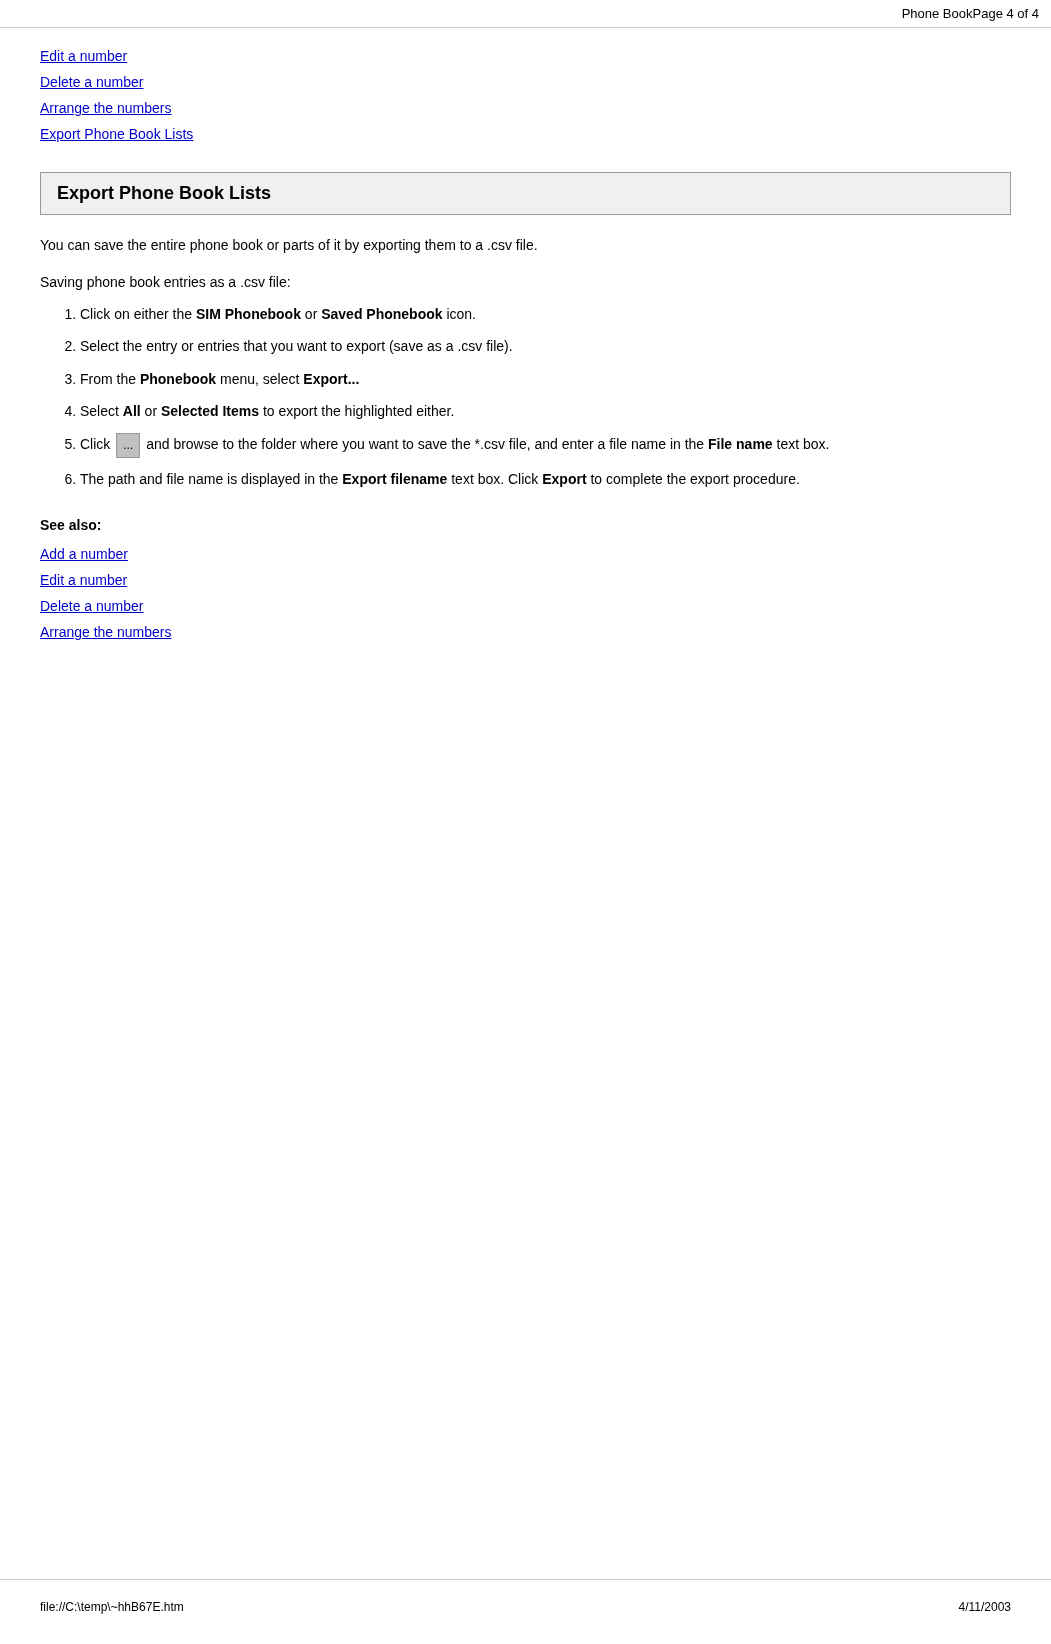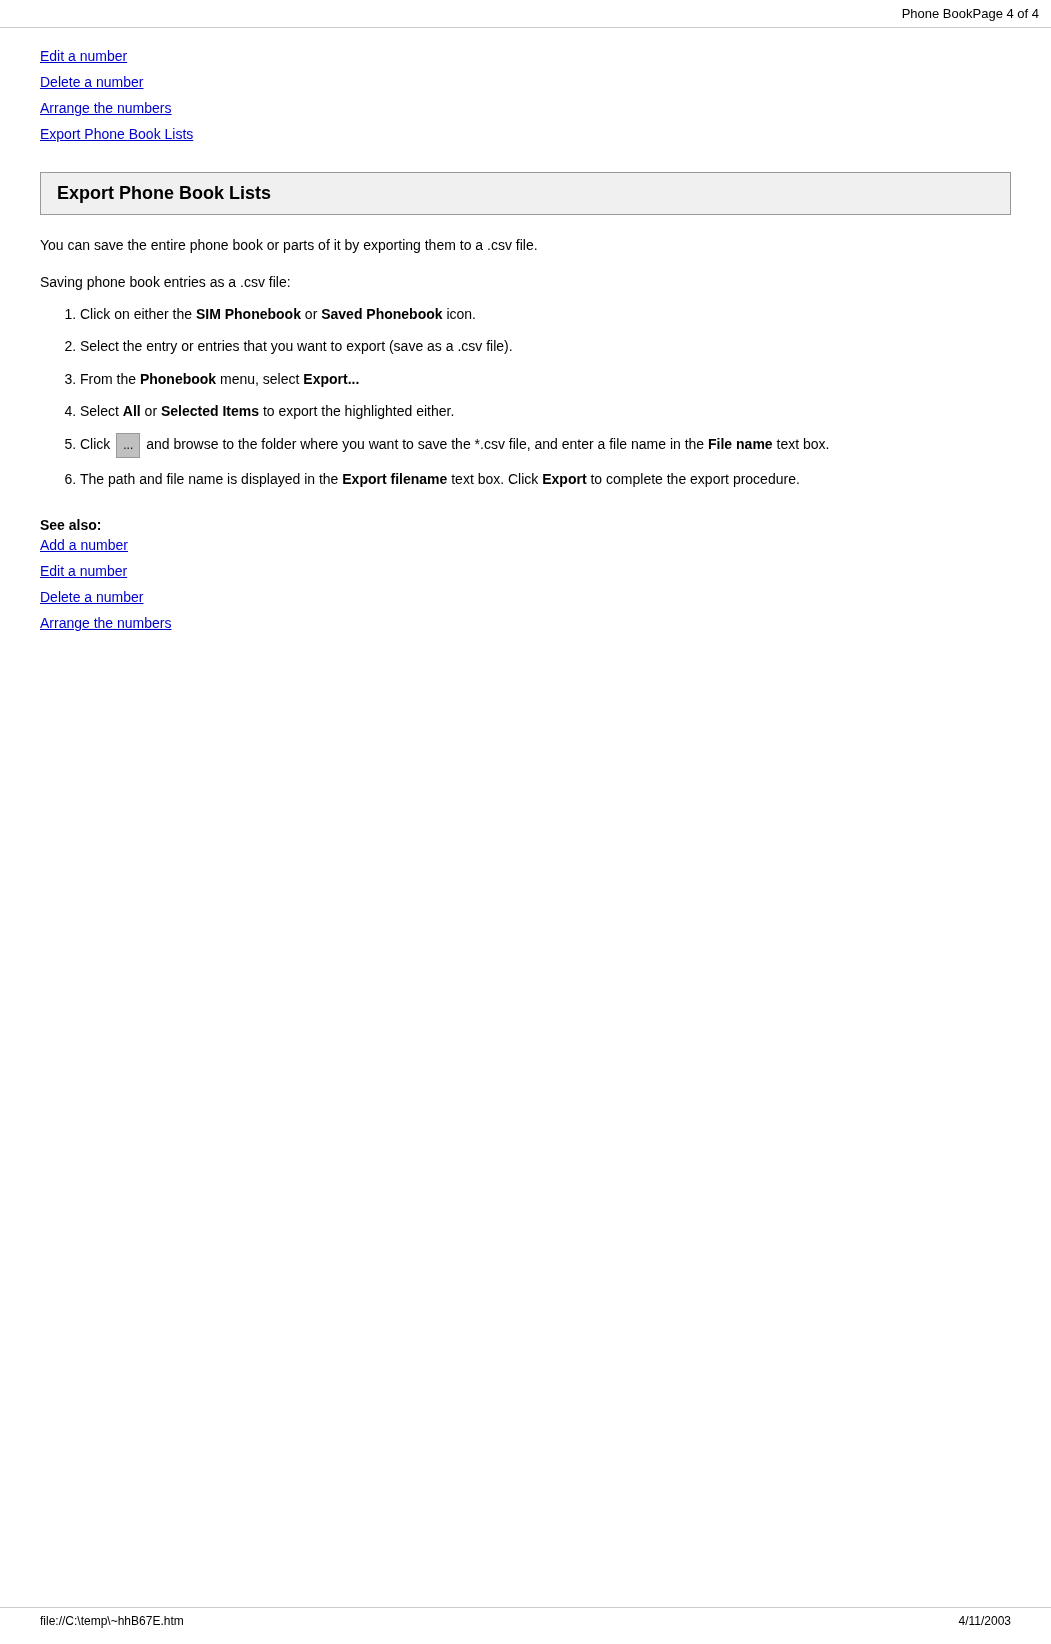--- a/index.html
+++ b/index.html
@@ -99,39 +99,39 @@
     }
 
     .see-also {
       margin-top: 20px;
       margin-bottom: 10px;
     }
 
     .see-also-label {
       font-size: 14px;
       font-weight: bold;
-      margin-bottom: 4px;
+      margin-bottom: 13px;
     }
 
     .see-also-links a {
       display: block;
       color: #0000cc;
       text-decoration: underline;
       margin-bottom: 10px;
       font-size: 14px;
     }
 
     .page-footer {
       position: absolute;
       bottom: 10px;
       left: 0;
       right: 0;
       display: flex;
       justify-content: space-between;
-      padding: 6px 40px;
+      padding: 20px 40px;
       border-top: 1px solid #ccc;
       font-size: 12px;
       color: #000;
     }
 
     b {
       font-weight: bold;
     }
   </style>
 </head>

